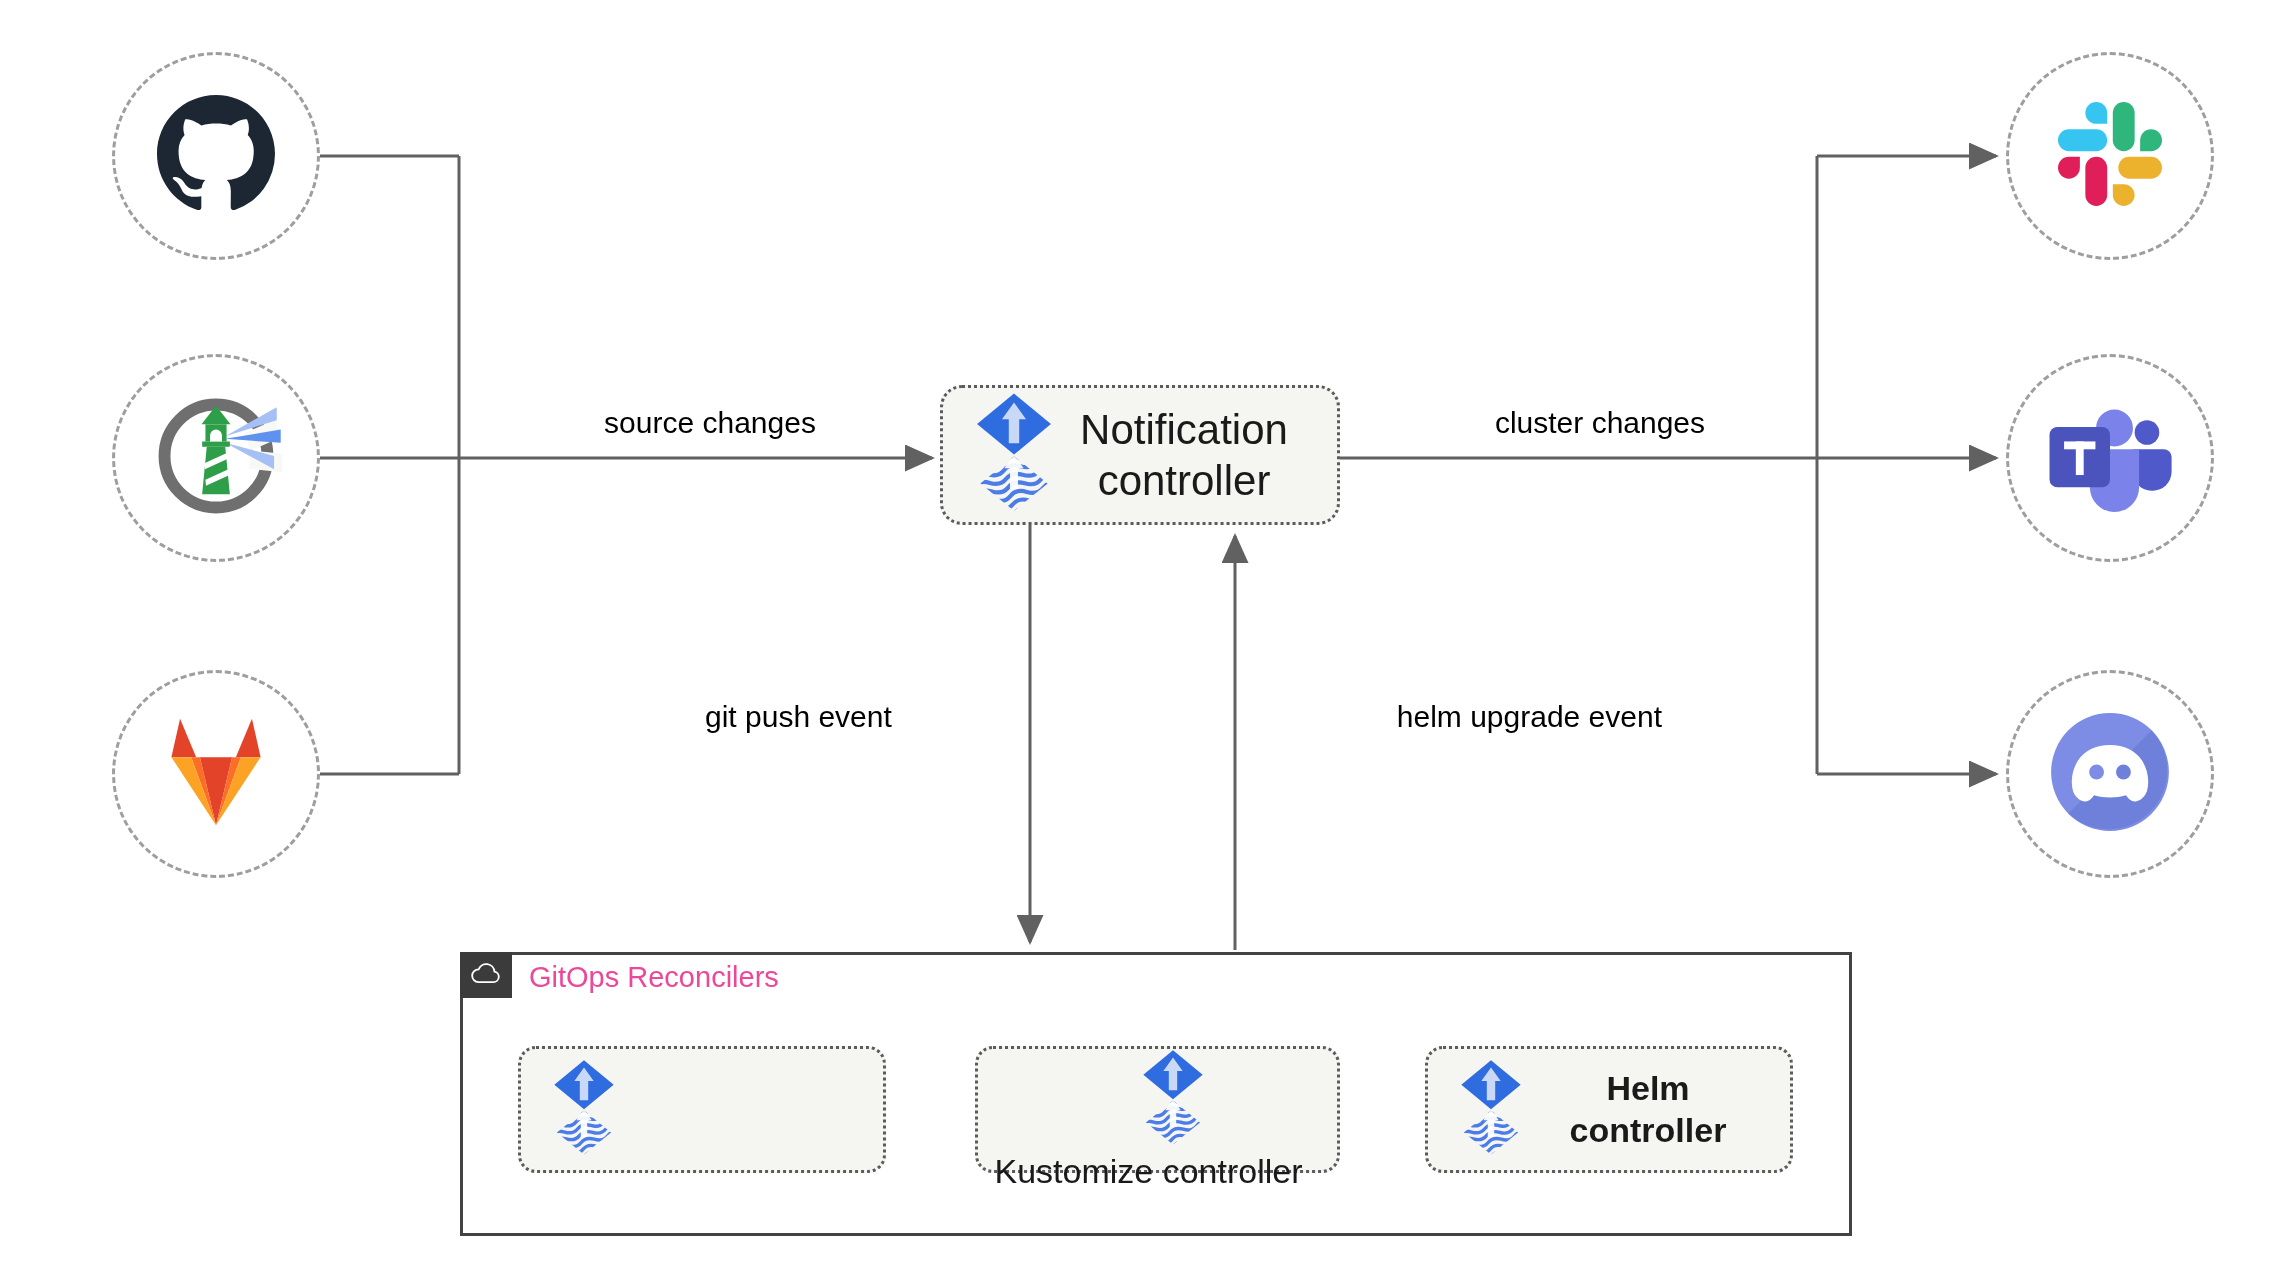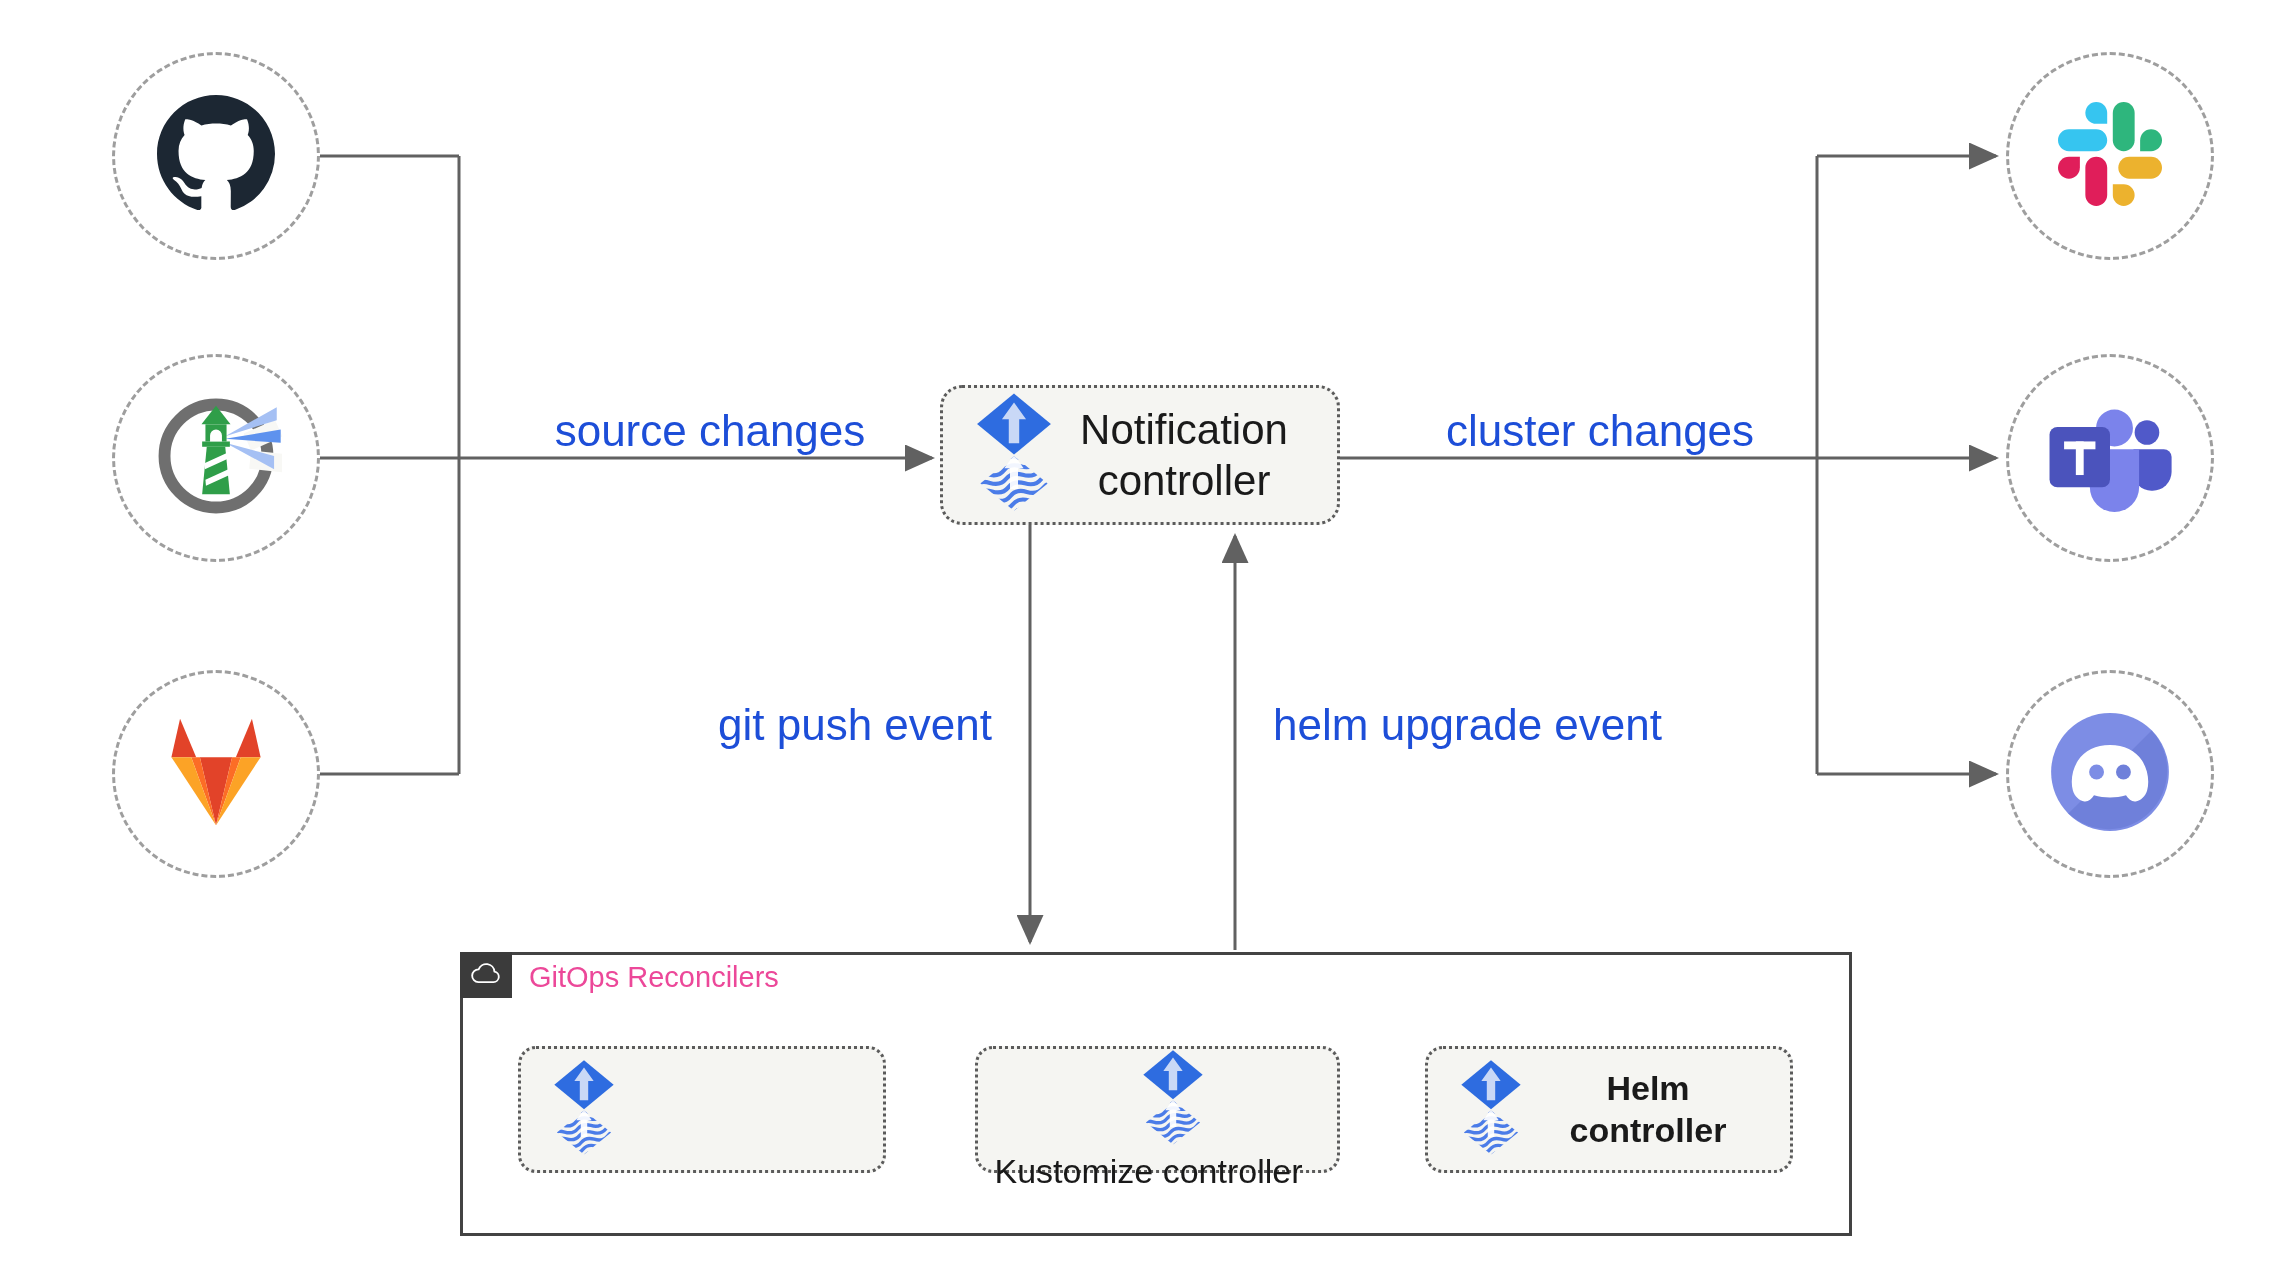--- a/index.html
+++ b/index.html
@@ -16,21 +16,21 @@
   .ctrl-box .label{flex:1;text-align:center;color:#1a1a1a;line-height:1.22;}
 
   #notification-box{left:940px;top:385px;width:400px;height:140px;border-radius:22px;}
   #notification-box .label{font-size:42px;padding-right:24px;}
   #notification-box svg{margin-left:30px;}
 
   .inner-box{height:127px;top:1046px;border-radius:18px;}
   .inner-box .label{font-size:34px;padding-right:18px;}
   .inner-box svg{margin-left:30px;}
 
-  .edge-label{position:absolute;font-size:44px;color:#1d4ed8;white-space:nowrap;}
+  .edge-label{position:absolute;font-size:30px;color:#000000;white-space:nowrap;}
 
   #reconcilers{position:absolute;left:460px;top:952px;width:1392px;height:284px;
     border:3px solid #434343;box-sizing:border-box;background:#ffffff;}
   #reconcilers-header{position:absolute;left:-3px;top:-3px;width:52px;height:46px;background:#3b3b3b;
     display:flex;align-items:center;justify-content:center;}
   #reconcilers-title{position:absolute;left:66px;top:0px;height:44px;line-height:44px;
     font-size:29px;color:#ec4899;white-space:nowrap;}
 </style>
 </head>
 <body>
@@ -196,21 +196,21 @@
 
   <div id="notification-box" class="ctrl-box">
     <span><svg width="82" height="122">
           <use href="#flux-mark"></use>
         </svg></span>
     <div class="label">Notification controller</div>
   </div>
 
   <div class="edge-label" style="left:520px;top:406px;width:380px;text-align:center;">source changes</div>
   <div class="edge-label" style="left:1410px;top:406px;width:380px;text-align:center;">cluster changes</div>
-  <div class="edge-label" style="left:705px;top:700px;width:300px;text-align:center;">git push event</div>
+  <div class="edge-label" style="left:705px;top:700px;width:300px;text-align:left;">git push event</div>
   <div class="edge-label" style="left:1262px;top:700px;width:400px;text-align:right;">helm upgrade event</div>
 
   <div id="reconcilers">
     <div id="reconcilers-header">
       <span><svg width="32" height="29">
             <use href="#cloud-mark"></use>
           </svg></span>
     </div>
     <div id="reconcilers-title">GitOps Reconcilers</div>
   </div>

